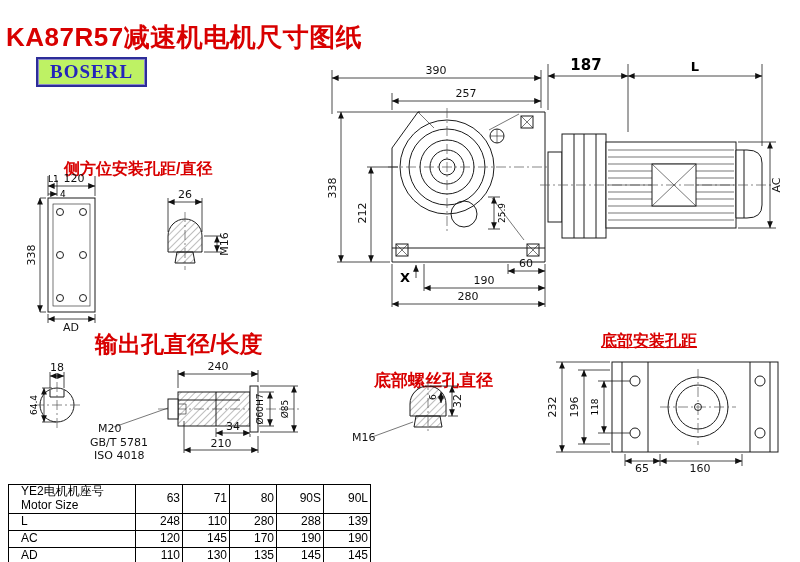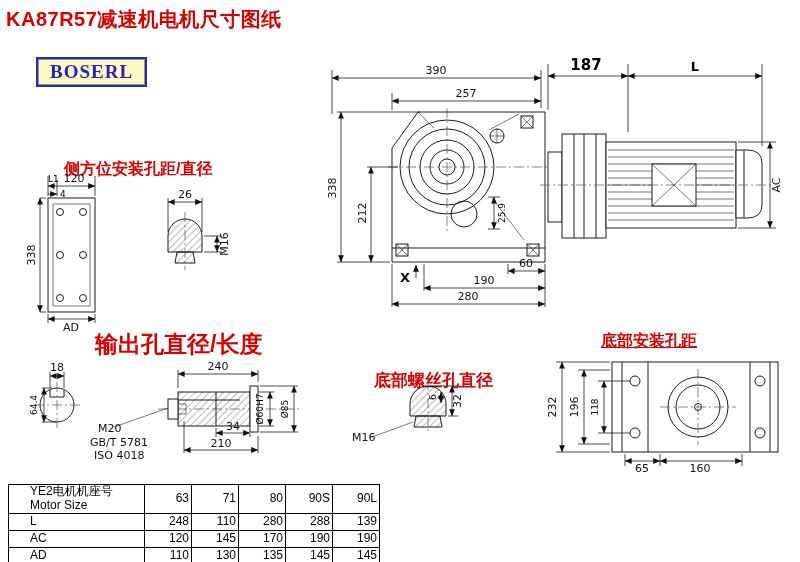--- a/index.html
+++ b/index.html
@@ -1,40 +1,40 @@
 <!DOCTYPE html>
 <html><head>
 <meta charset="utf-8">
 <style>
   html,body{margin:0;padding:0;background:#888;}
   .page{position:relative;width:800px;height:562px;background:#fff;overflow:hidden;
         font-family:"Liberation Sans","DejaVu Sans",sans-serif;}
-  .title{position:absolute;left:6px;top:6px;margin:0;font-size:20px;font-weight:bold;
+  .title{position:absolute;left:6px;top:20px;margin:0;font-size:26px;font-weight:bold;
          color:#d80000;letter-spacing:.5px;}
   .logo{position:absolute;left:36px;top:57px;padding:2px 12px;border:2px solid #2d2d99;
-        box-shadow:0 0 0 1px #8a8ac8 inset;background:#fef9c3;}
+        box-shadow:0 0 0 1px #8a8ac8 inset;background:#bef264;}
   .logo span{font-family:"Liberation Serif","DejaVu Serif",serif;font-weight:bold;
         font-size:19px;color:#2424bb;letter-spacing:1px;}
   .rlabel{position:absolute;font-weight:bold;color:#d80000;white-space:nowrap;}
   svg{position:absolute;left:0;top:0;}
   .s{stroke:#1c1c1c;stroke-width:1;fill:none;}
   .sf{stroke:#1c1c1c;stroke-width:1;fill:#fff;}
   .th{stroke:#1c1c1c;stroke-width:.6;fill:none;}
   .cl{stroke:#555;stroke-width:.7;fill:none;stroke-dasharray:10 3 2 3;}
   .dl{stroke:#1c1c1c;stroke-width:.8;fill:none;}
   .ht{fill:url(#hatch);stroke:#1c1c1c;stroke-width:1;}
   .dt{font:11px "DejaVu Sans",sans-serif;fill:#111;}
   .mid{text-anchor:middle;}
   .big{font:bold 15px "DejaVu Sans",sans-serif;}
   .bx{font:bold 13px "DejaVu Sans",sans-serif;}
   .sm{font:9px "DejaVu Sans",sans-serif;}
   .size-table{position:absolute;left:8px;top:484px;border-collapse:collapse;
         font:12px "Liberation Sans","DejaVu Sans",sans-serif;color:#000;background:#fff;}
   .size-table td{border:1px solid #000;text-align:right;padding:0 2px;height:16px;min-width:42px;line-height:1.15;}
-  .size-table td.c0{width:112px;text-align:left;padding-left:21px;}
+  .size-table td.c0{width:112px;text-align:left;padding-left:12px;}
 </style>
 </head>
 <body>
 
 <div class="page">
 
   <h1 class="title">KA87R57减速机电机尺寸图纸</h1>
 
   <div class="logo">
     <span>BOSERL</span>

